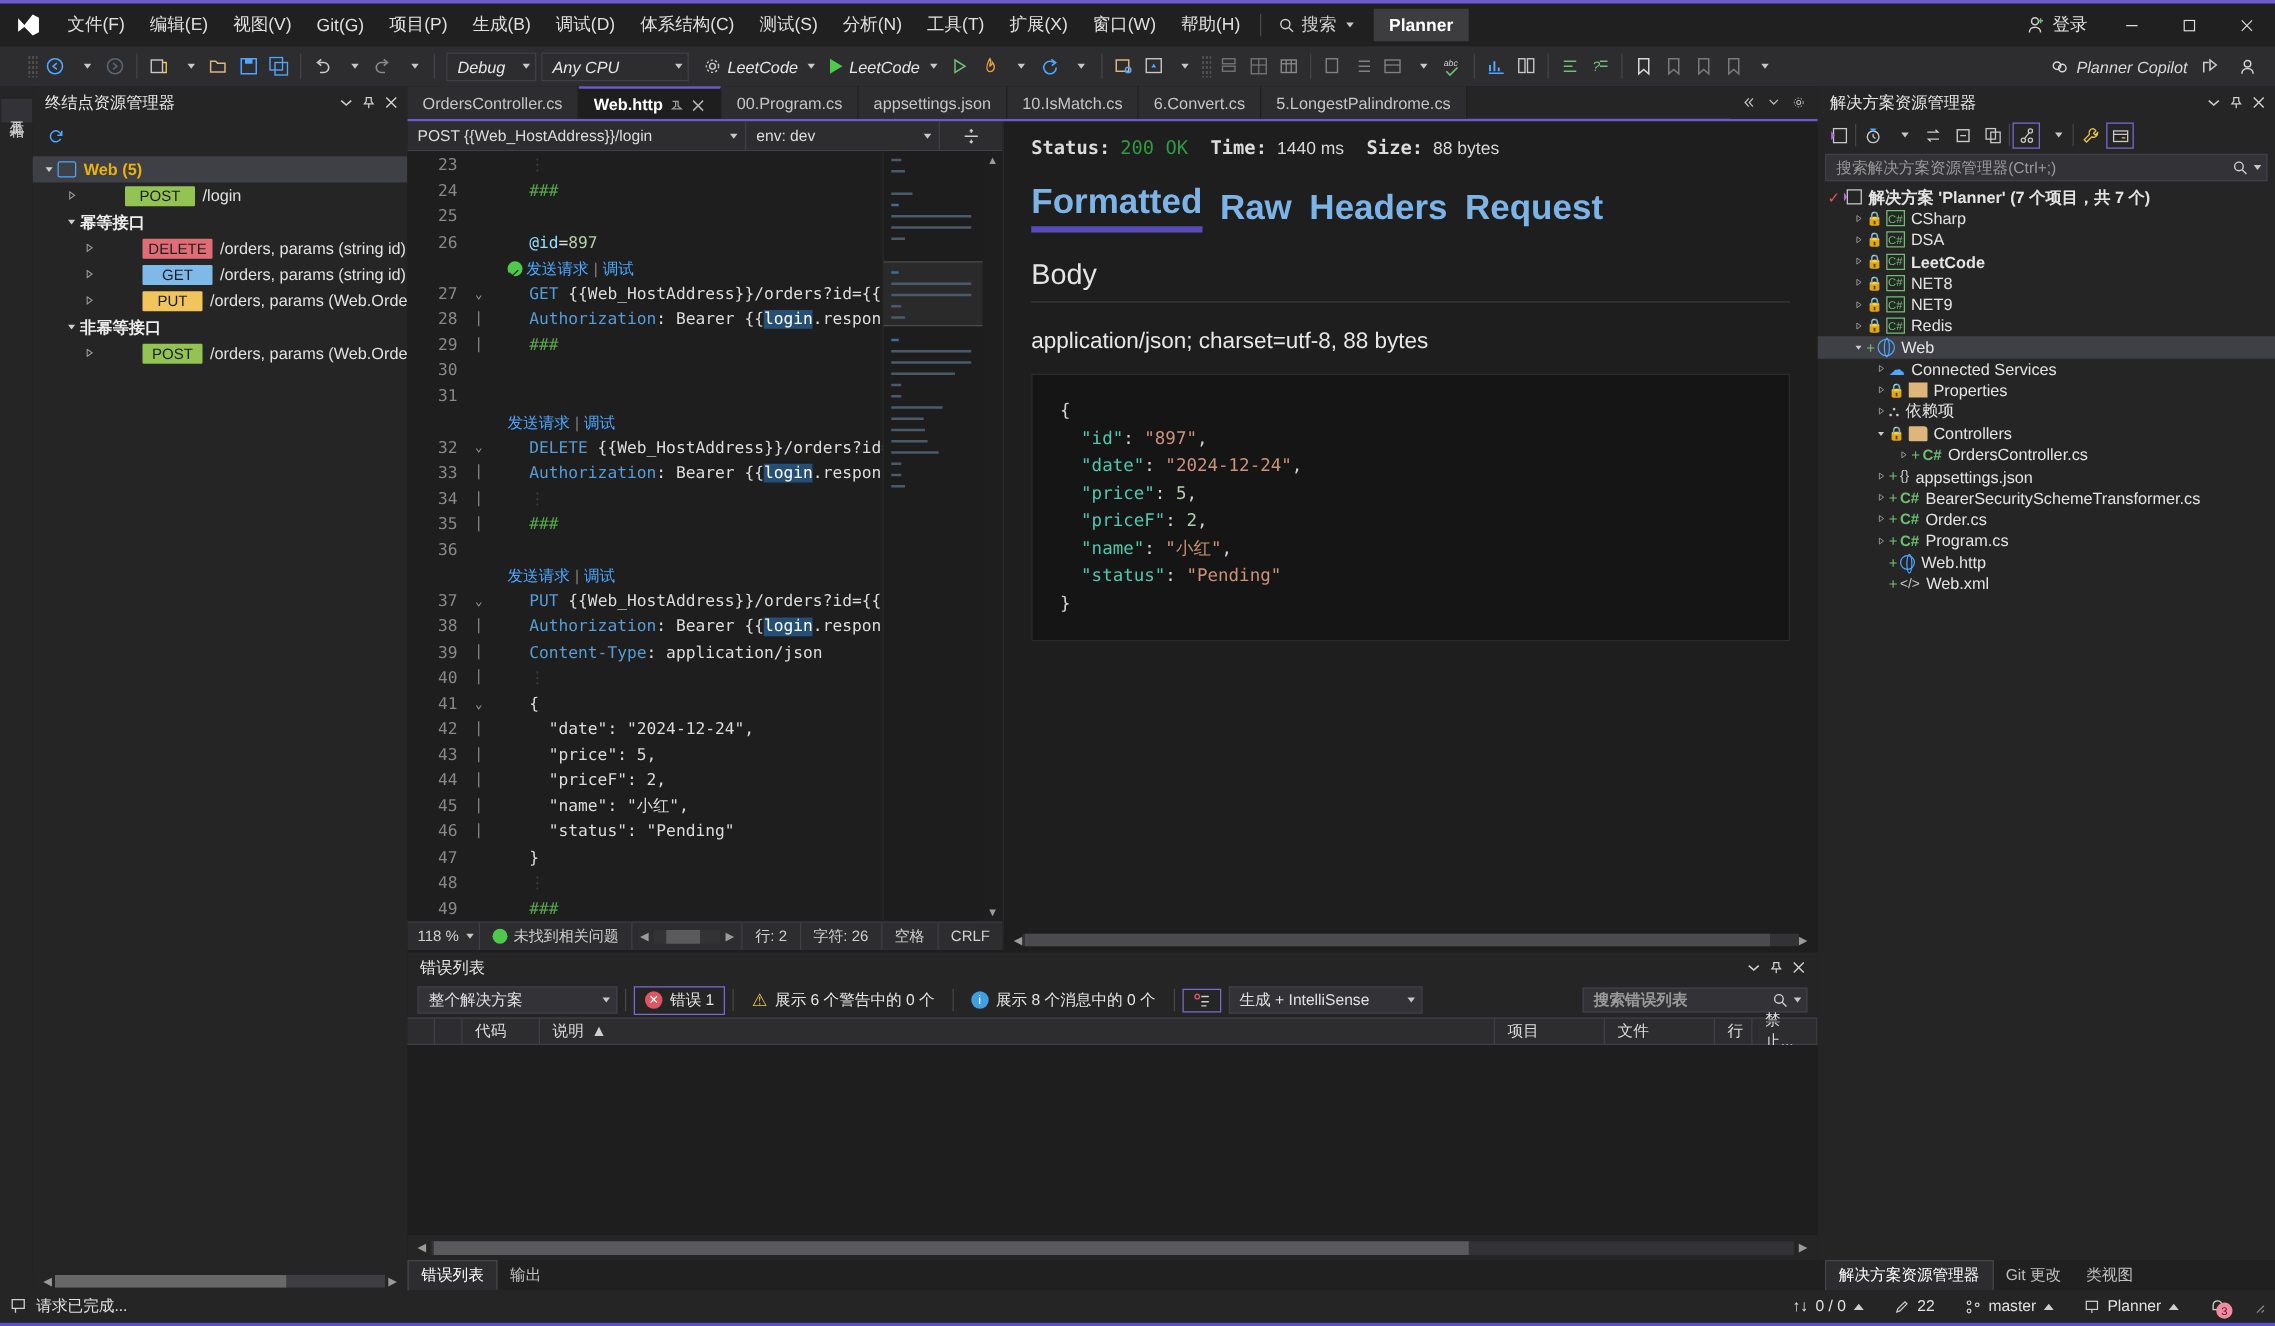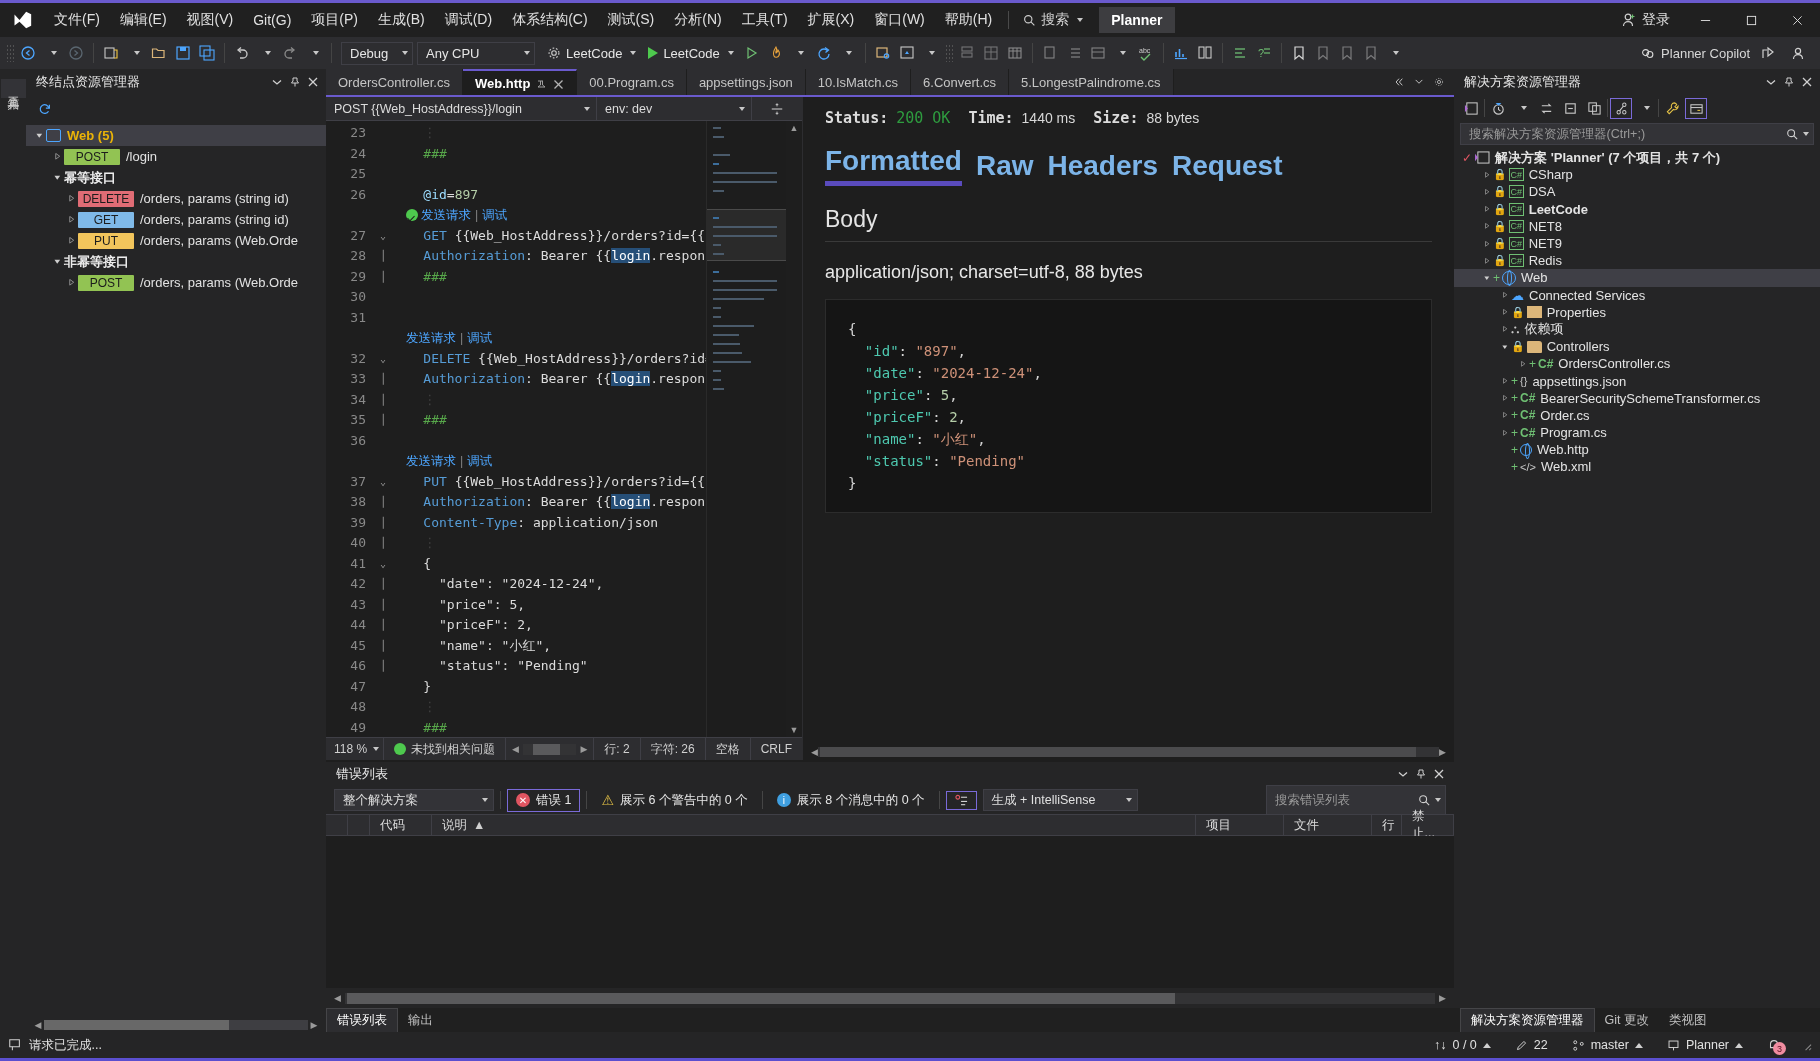--- a/index.html
+++ b/index.html
@@ -67,22 +67,23 @@
     display: flex; align-items: center; justify-content: center;
     cursor: default;
   }
   .wbtn svg { width: 11px; height: 11px; }
 
   
   .toolbar {
     height: 32px; flex: 0 0 32px;
     background: #2d2d30;
     display: flex; align-items: center;
-    padding: 0 4px;
+    padding: 0 20px;
     position: relative;
+    font-style: italic;
   }
   .grip { width: 8px; height: 18px; margin: 0 2px;
     background-image: radial-gradient(#5a5a5a 35%, transparent 36%);
     background-size: 3px 4px; opacity: .8; }
   .tbi { height: 24px; min-width: 24px;
     display: flex; align-items: center; justify-content: center;
     padding: 0 3px; cursor: default; }
   .tbi svg { width: 16px; height: 16px; }
   .caret { width: 0; height: 0; border-left: 3.5px solid transparent;
     border-right: 3.5px solid transparent; border-top: 4px solid #c8c8c8;
@@ -137,21 +138,21 @@
   .ep-toolbar { height: 28px; display: flex; align-items: center; padding-left: 8px; }
   .ep-tree { flex: 1; font-size: 13px; overflow: hidden; padding-top: 2px; }
   .ep-row { display: flex; align-items: center; height: 21px;
     padding-left: 6px; white-space: nowrap; cursor: default; }
   .ep-row.sel { background: #3f3f46; }
   .arrow { width: 14px; flex: 0 0 14px; display: flex;
     align-items: center; justify-content: center; }
   .arrow svg { width: 7px; height: 7px; }
   .verb { display: inline-block; text-align: center; border-radius: 1px;
     font-size: 12px; color: #1c1c1c; padding: 1px 0; width: 56px;
-    margin-right: 6px; }
+    margin-right: 6px; margin-left: 36px; }
   .verb.post { background: #92c353; }
   .verb.get  { background: #7fb9e8; }
   .verb.put  { background: #f2c55c; }
   .verb.del  { background: #e06c75; }
   .ep-path { color: #e2e2e2; }
   .ep-grp { font-weight: bold; color: #ececec; }
   .ep-root { font-weight: bold; color: #eab308; }
 
   .hsplit { height: 14px; background: #252526; display: flex;
     align-items: center; padding: 0 6px; }
@@ -324,24 +325,24 @@
   .err-tools { height: 28px; display: flex; align-items: center;
     gap: 6px; padding: 0 8px; }
   .err-combo { height: 22px; width: 160px; background: #333337;
     border: 1px solid #3f3f46; display: flex; align-items: center;
     justify-content: space-between; padding: 0 5px 0 8px;
     font-size: 12.5px; color: #e0e0e0; }
   .err-chip { display: flex; align-items: center; gap: 6px;
     padding: 2px 8px; font-size: 12.5px; color: #e6e6e6; cursor: default; }
   .err-chip.sel { border: 1px solid #7a6ad8; }
   .err-vsep { width: 1px; height: 18px; background: #454545; }
-  .err-search { margin-left: auto; width: 180px; height: 30px;
+  .err-search { margin-left: auto; width: 180px; height: 20px;
     background: #333337; border: 1px solid #3f3f46; display: flex;
     align-items: center; justify-content: space-between;
-    padding: 0 4px 0 8px; font-size: 12.5px; color: #9a9a9a; }
+    padding: 0 4px 0 8px; font-size: 12.5px; color: #9a9a9a; font-weight: bold; }
   .err-cols { height: 22px; display: flex; align-items: center;
     background: #2d2d30; border-top: 1px solid #3f3f46;
     border-bottom: 1px solid #3f3f46; font-size: 12.5px; color: #dcdcdc; }
   .ecol { padding: 0 10px; height: 22px; display: flex; align-items: center;
     border-right: 1px solid #3f3f46; cursor: default; }
   .err-grid { flex: 1; background: #1e1e1e; }
   .err-foot { height: 20px; display: flex; align-items: center;
     padding: 0 8px; }
   .err-foot .track { flex: 1; height: 11px; background: #333335;
     position: relative; margin: 0 4px; }

